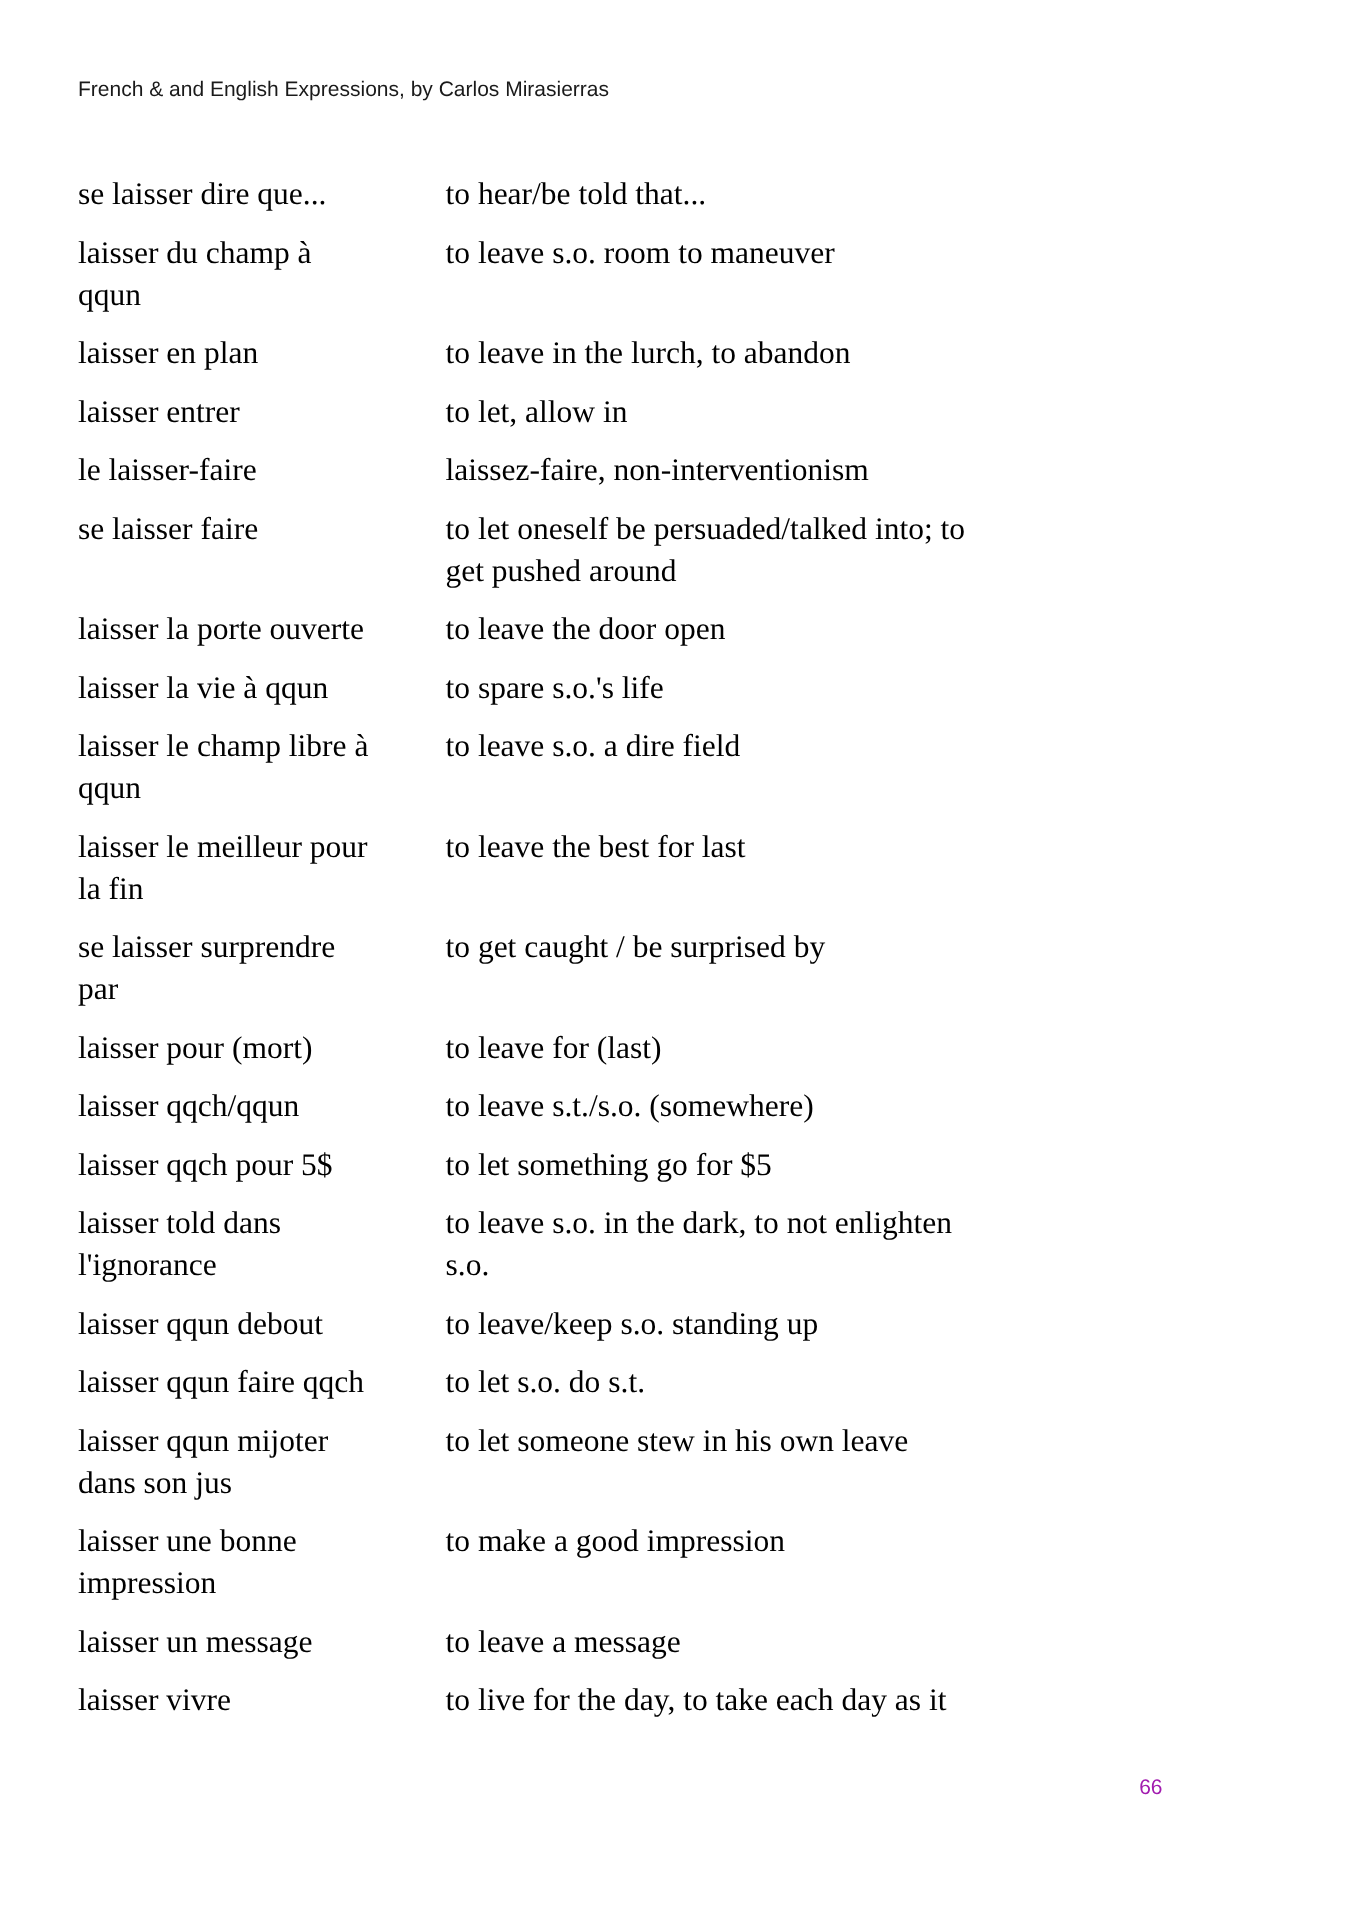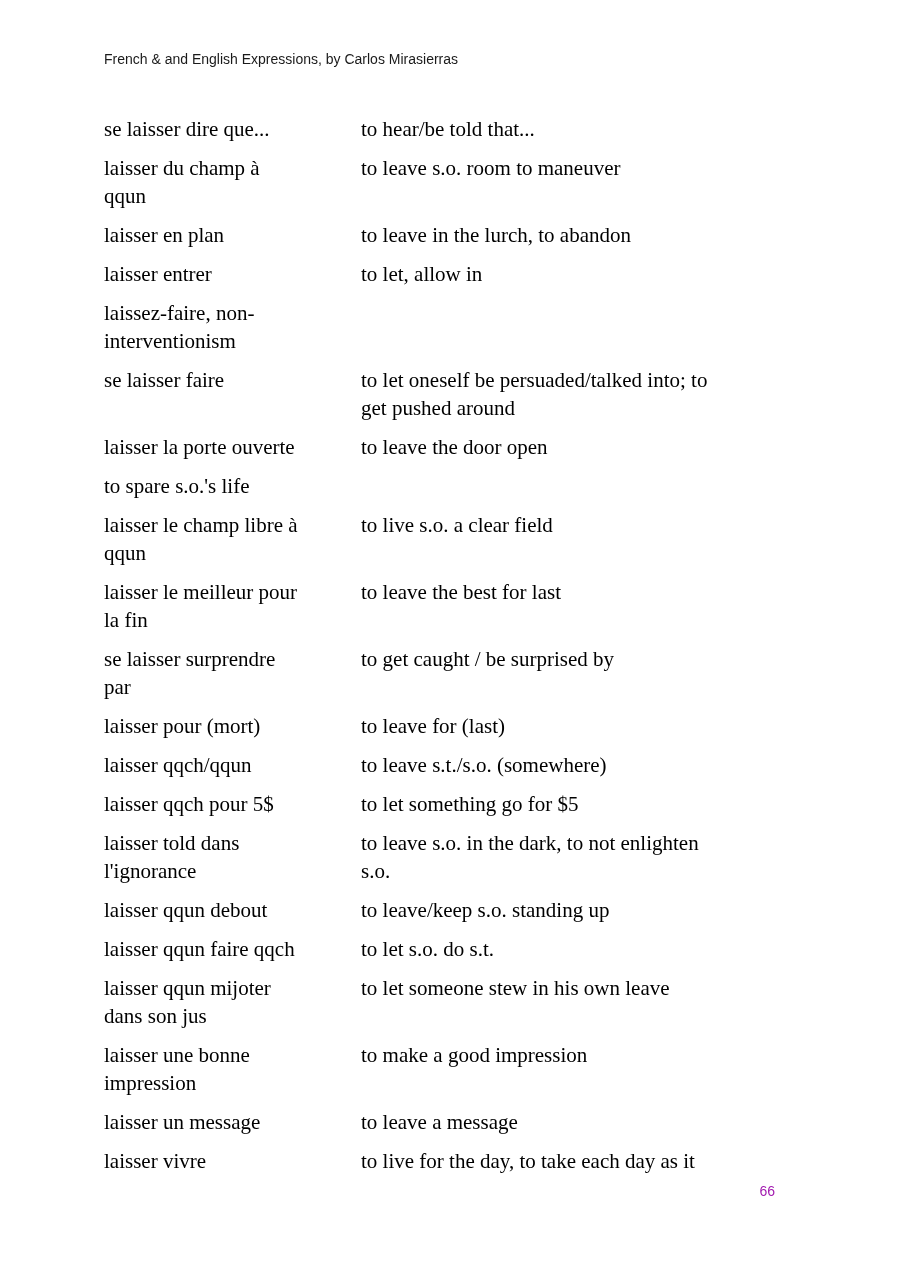--- a/index.html
+++ b/index.html
@@ -6,40 +6,39 @@
     margin: 0;
     padding: 0;
     background: #ffffff;
   }
   .page {
     position: relative;
     width: 905px;
     height: 1280px;
     background: #ffffff;
     box-sizing: border-box;
-    padding: 50px 0 0 104px;
+    padding: 50px 0 0 52px;
     overflow: hidden;
   }
   .doc-header {
     font-family: "Liberation Sans", sans-serif;
     font-size: 14px;
     line-height: 19px;
     color: #1a1a1a;
   }
   .entries {
     margin-top: 46px;
     font-family: "Liberation Serif", serif;
     font-size: 21px;
     color: #000000;
   }
   .entry {
     display: grid;
     grid-template-columns: 245px 440px;
     margin-bottom: 11px;
-    gap: 12px;
   }
   .cell {
     line-height: 28px;
   }
   .line {
     min-height: 28px;
   }
   .page-number {
     position: absolute;
     top: 1183px;
@@ -88,20 +87,23 @@
     <div class="entry">
       <div class="cell french">
           <div class="line">laisser entrer</div>
         </div>
       <div class="cell english">
           <div class="line">to let, allow in</div>
         </div>
     </div>
 
     <div class="entry">
+      <div class="cell french">
+          <div class="line">le laisser-faire</div>
+        </div>
       <div class="cell english">
           <div class="line">laissez-faire, non-interventionism</div>
         </div>
     </div>
 
     <div class="entry">
       <div class="cell french">
           <div class="line">se laisser faire</div>
         </div>
       <div class="cell english">
@@ -113,32 +115,35 @@
     <div class="entry">
       <div class="cell french">
           <div class="line">laisser la porte ouverte</div>
         </div>
       <div class="cell english">
           <div class="line">to leave the door open</div>
         </div>
     </div>
 
     <div class="entry">
+      <div class="cell french">
+          <div class="line">laisser la vie à qqun</div>
+        </div>
       <div class="cell english">
           <div class="line">to spare s.o.'s life</div>
         </div>
     </div>
 
     <div class="entry">
       <div class="cell french">
           <div class="line">laisser le champ libre à</div>
           <div class="line">qqun</div>
         </div>
       <div class="cell english">
-          <div class="line">to live s.o. a clear field</div>
+          <div class="line">to leave s.o. a dire field</div>
         </div>
     </div>
 
     <div class="entry">
       <div class="cell french">
           <div class="line">laisser le meilleur pour</div>
           <div class="line">la fin</div>
         </div>
       <div class="cell english">
           <div class="line">to leave the best for last</div>

